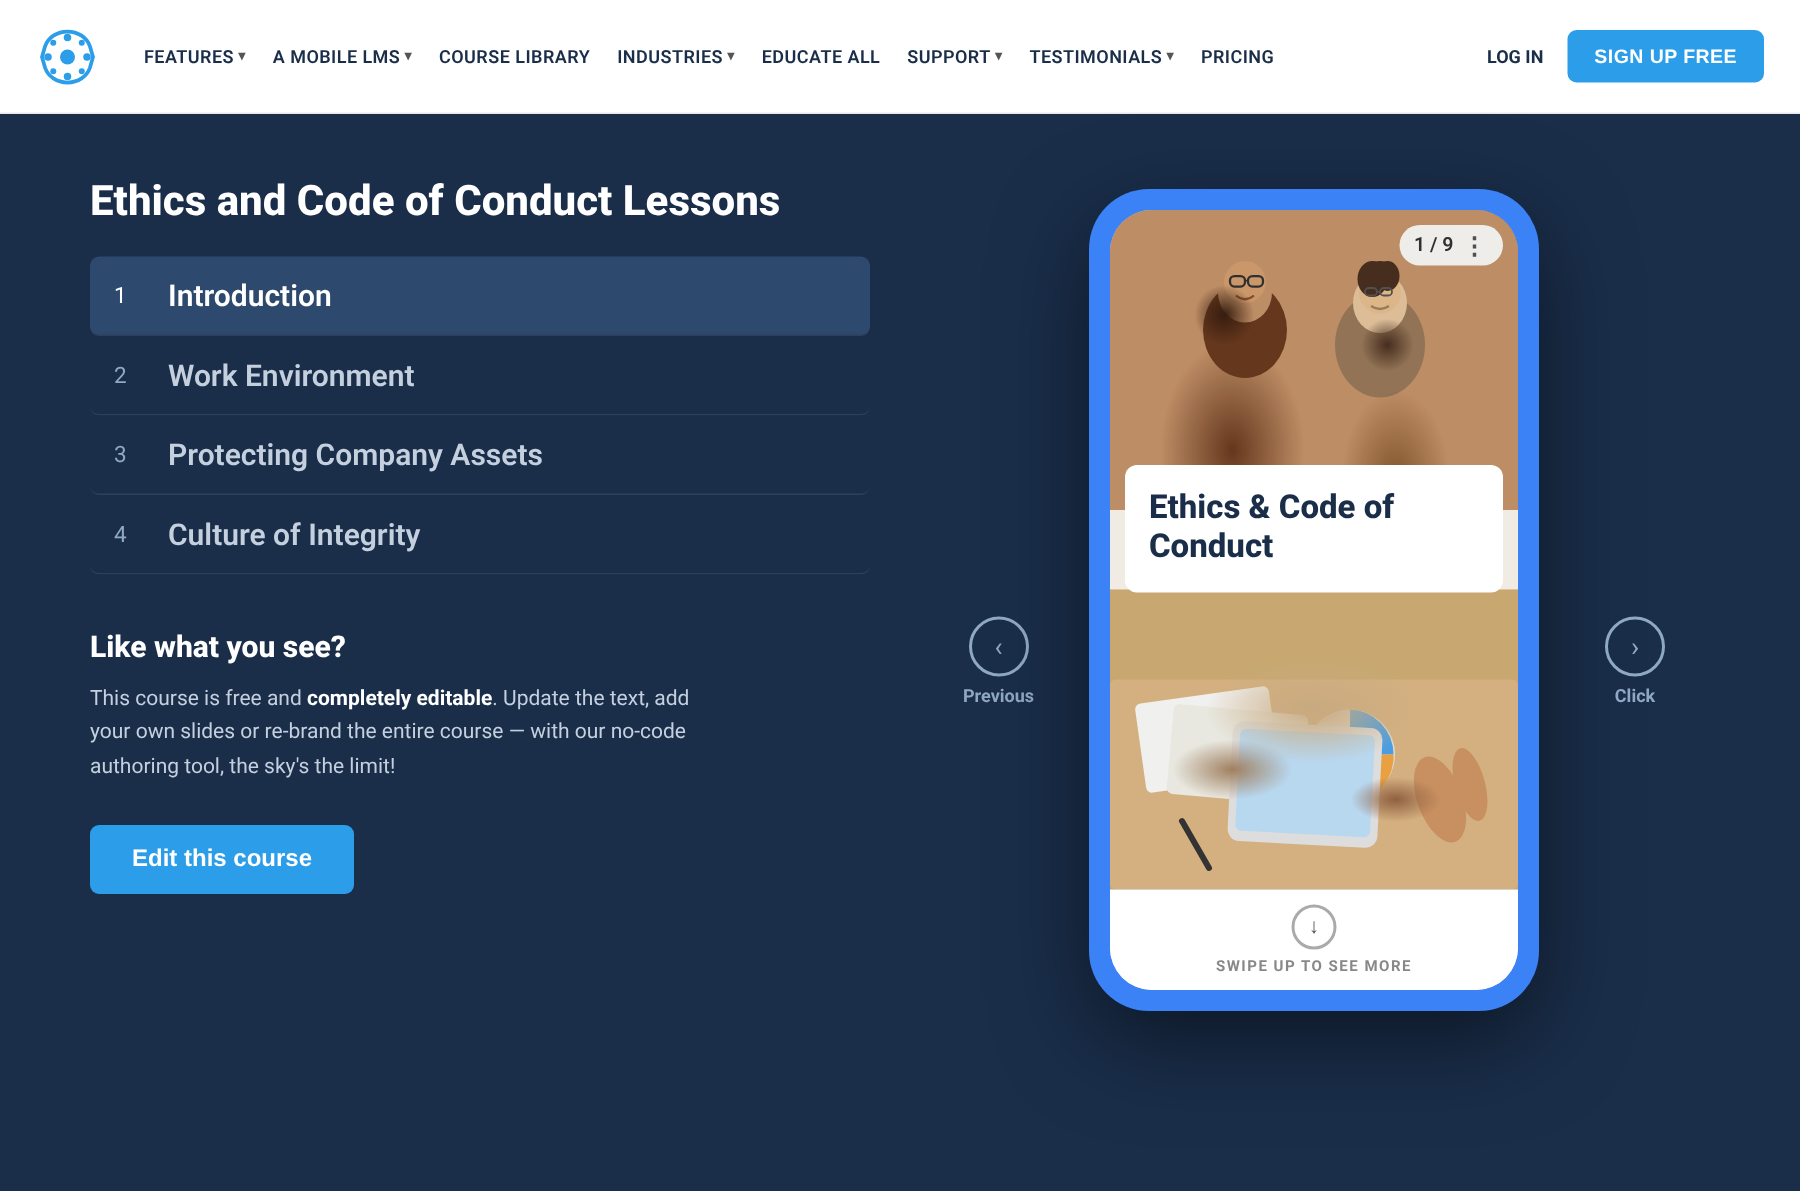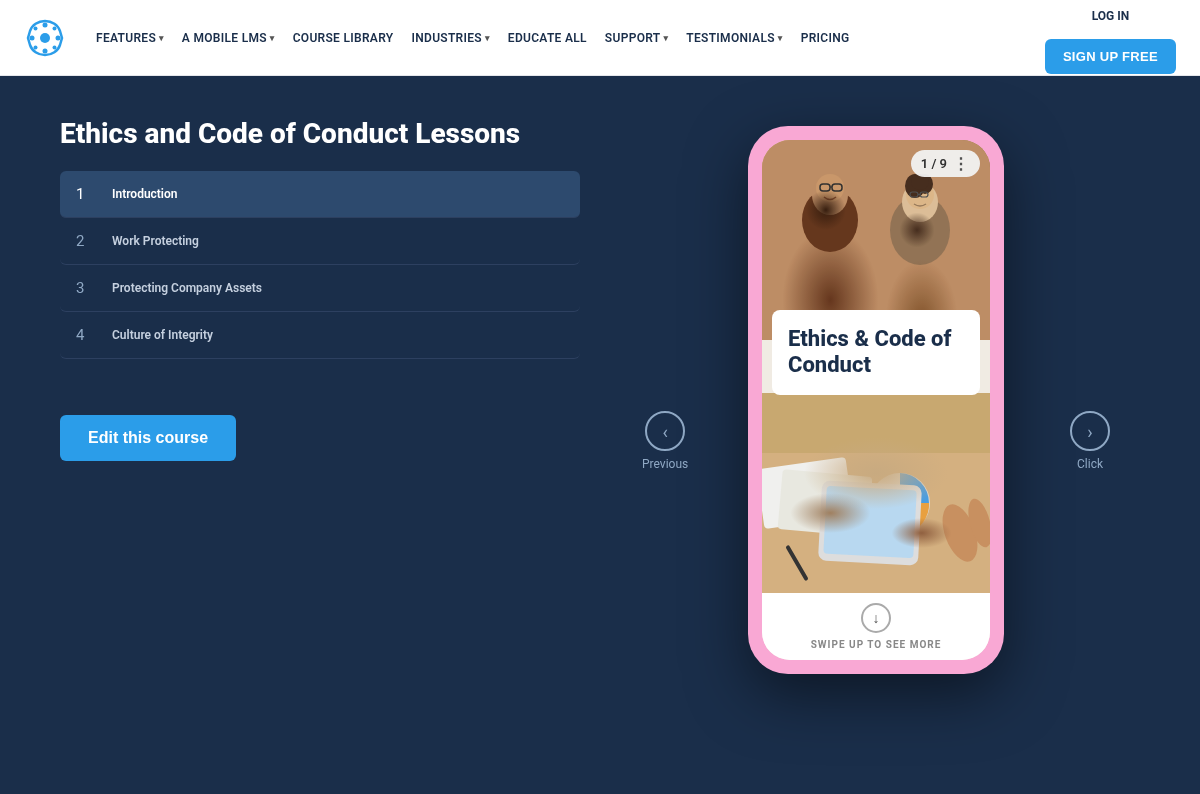--- a/index.html
+++ b/index.html
@@ -21,21 +21,21 @@
     }
     .nav-logo svg { width: 42px; height: 42px; }
     .nav-items { display: flex; align-items: center; gap: 2px; flex: 1; }
     .nav-item {
       font-size: 12px; font-weight: 600; color: #1a2e4a;
       padding: 8px 8px; cursor: pointer; white-space: nowrap;
       display: flex; align-items: center; gap: 3px;
       text-transform: uppercase; letter-spacing: 0.3px;
     }
     .nav-chevron { font-size: 9px; color: #555; }
-    .nav-right { display: flex; align-items: center; gap: 8px; flex-direction: column; }
+    .nav-right { display: flex; align-items: center; gap: 8px; }
     .nav-login {
       font-size: 12px; font-weight: 700; color: #1a2e4a;
       cursor: pointer; padding: 8px; text-transform: uppercase;
     }
     .nav-signup {
       background: #2b9de9; color: #fff; border: none;
       font-size: 13px; font-weight: 700; padding: 10px 18px;
       border-radius: 6px; cursor: pointer; white-space: nowrap;
       text-transform: uppercase; letter-spacing: 0.3px;
     }
@@ -76,41 +76,40 @@
     .lesson-item:last-child { border-bottom: 1px solid #2d4060; }
     .lesson-item.active {
       background: #2d4a6e;
     }
     .lesson-num {
       font-size: 15px; font-weight: 400; color: #8fa8c4;
       min-width: 20px;
     }
     .lesson-item.active .lesson-num { color: #fff; }
     .lesson-name {
-      font-size: 12px; font-weight: 600; color: #c5d0df;
+      font-size: 20px; font-weight: 600; color: #c5d0df;
     }
     .lesson-item.active .lesson-name { color: #fff; }
 
     
     .like-section { margin-bottom: 28px; }
     .like-title {
       font-size: 20px; font-weight: 800; color: #fff;
       margin-bottom: 12px;
     }
     .like-text {
       font-size: 14px; line-height: 1.6; color: #c5d0df;
       max-width: 420px;
     }
     .like-text strong { color: #fff; font-weight: 700; }
 
     .edit-btn {
       background: #2b9de9; color: #fff; border: none;
       font-size: 16px; font-weight: 700; padding: 14px 28px;
       border-radius: 6px; cursor: pointer;
-      margin-top: 20px;
     }
 
     
     .right-panel {
       flex: 1;
       display: flex;
       align-items: flex-start;
       justify-content: center;
       position: relative;
       padding-top: 10px;
@@ -124,26 +123,26 @@
     }
     .nav-arrow-left { left: -20px; top: 50%; transform: translateY(-50%); }
     .nav-arrow-right { right: -20px; top: 50%; transform: translateY(-50%); }
     .arrow-circle {
       width: 40px; height: 40px; border-radius: 50%;
       border: 2px solid #8fa8c4;
       display: flex; align-items: center; justify-content: center;
       color: #8fa8c4; font-size: 18px;
       background: transparent;
     }
-    .arrow-label { font-size: 12px; color: #8fa8c4; font-weight: 400; text-align: right; }
+    .arrow-label { font-size: 12px; color: #8fa8c4; font-weight: 700; text-align: right; }
 
     
     .phone-mockup {
-      width: 256px;
-      background: #f9a8d4;
+      width: 300px;
+      background: #3b82f6;
       border-radius: 40px;
       padding: 14px;
       box-shadow: 0 20px 60px rgba(0,0,0,0.5);
       position: relative;
       overflow: hidden;
     }
     .phone-inner {
       border-radius: 28px;
       overflow: hidden;
       position: relative;
@@ -314,32 +313,38 @@
   <div class="left-panel">
     <h1 class="page-title">Ethics and Code of Conduct Lessons</h1>
 
     <div class="lesson-list">
       <div class="lesson-item active">
         <span class="lesson-num">1</span>
         <span class="lesson-name">Introduction</span>
       </div>
       <div class="lesson-item">
         <span class="lesson-num">2</span>
-        <span class="lesson-name">Work Protecting</span>
+        <span class="lesson-name">Work Environment</span>
       </div>
       <div class="lesson-item">
         <span class="lesson-num">3</span>
         <span class="lesson-name">Protecting Company Assets</span>
       </div>
       <div class="lesson-item">
         <span class="lesson-num">4</span>
         <span class="lesson-name">Culture of Integrity</span>
       </div>
     </div>
 
+    <div class="like-section">
+      <h2 class="like-title">Like what you see?</h2>
+      <p class="like-text">
+        <span>This course is free and </span><strong>completely editable</strong><span>. Update the text, add your own slides or re-brand the entire course — with our no-code authoring tool, the sky's the limit!</span>
+      </p>
+    </div>
 
     <button class="edit-btn">Edit this course</button>
   </div>
 
   <div class="right-panel">
 
     <div class="nav-arrow nav-arrow-left" style="left: 30px;">
       <div class="arrow-circle">‹</div>
       <span class="arrow-label">Previous</span>
     </div>

